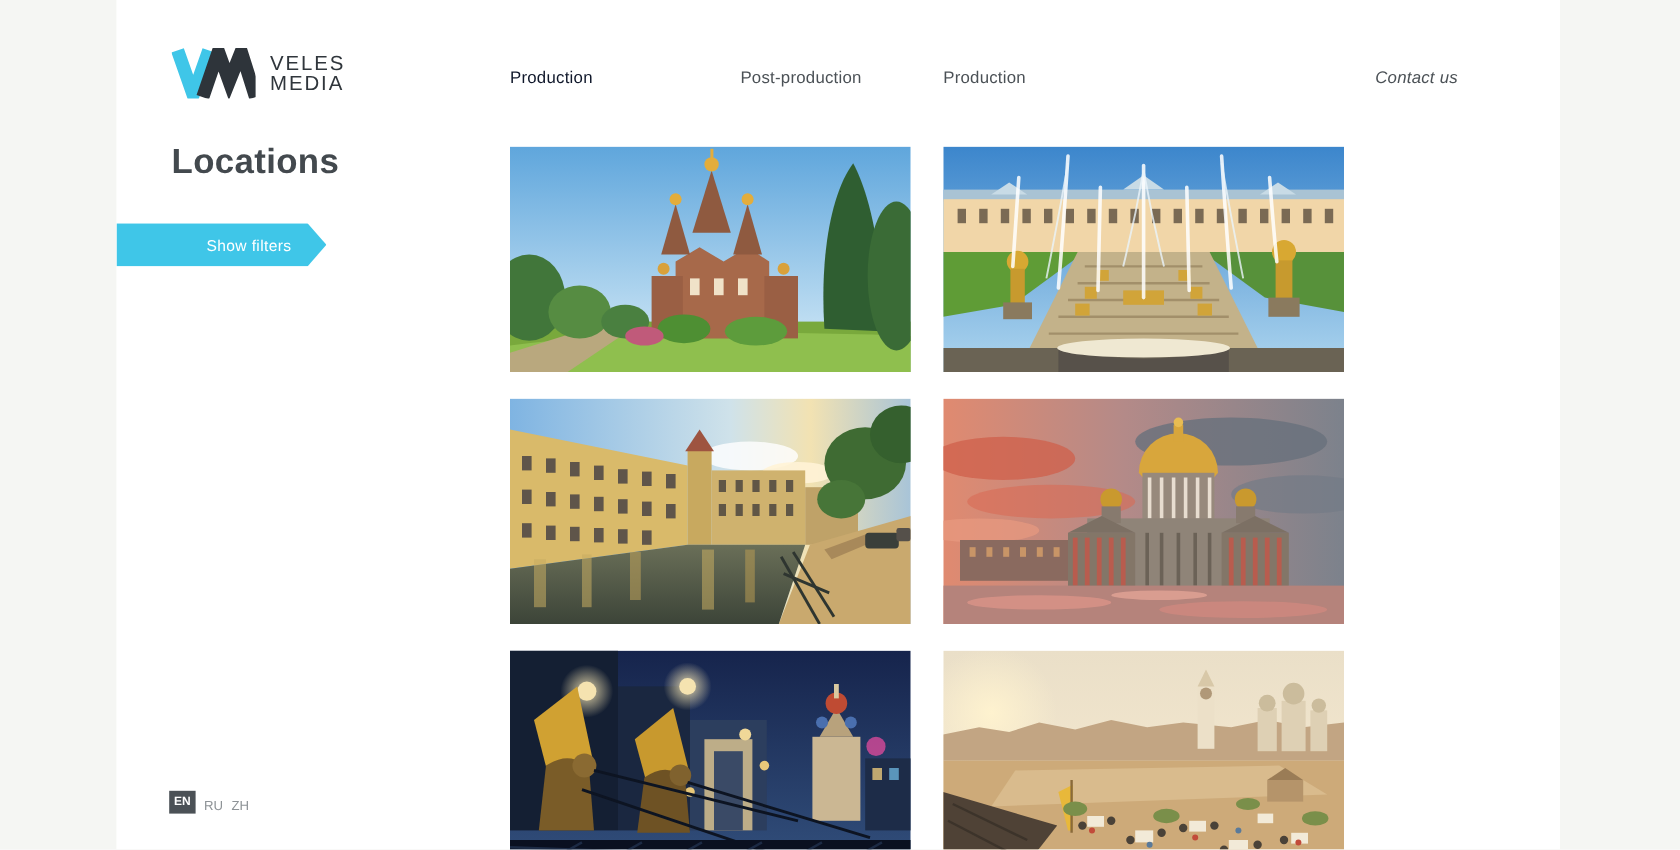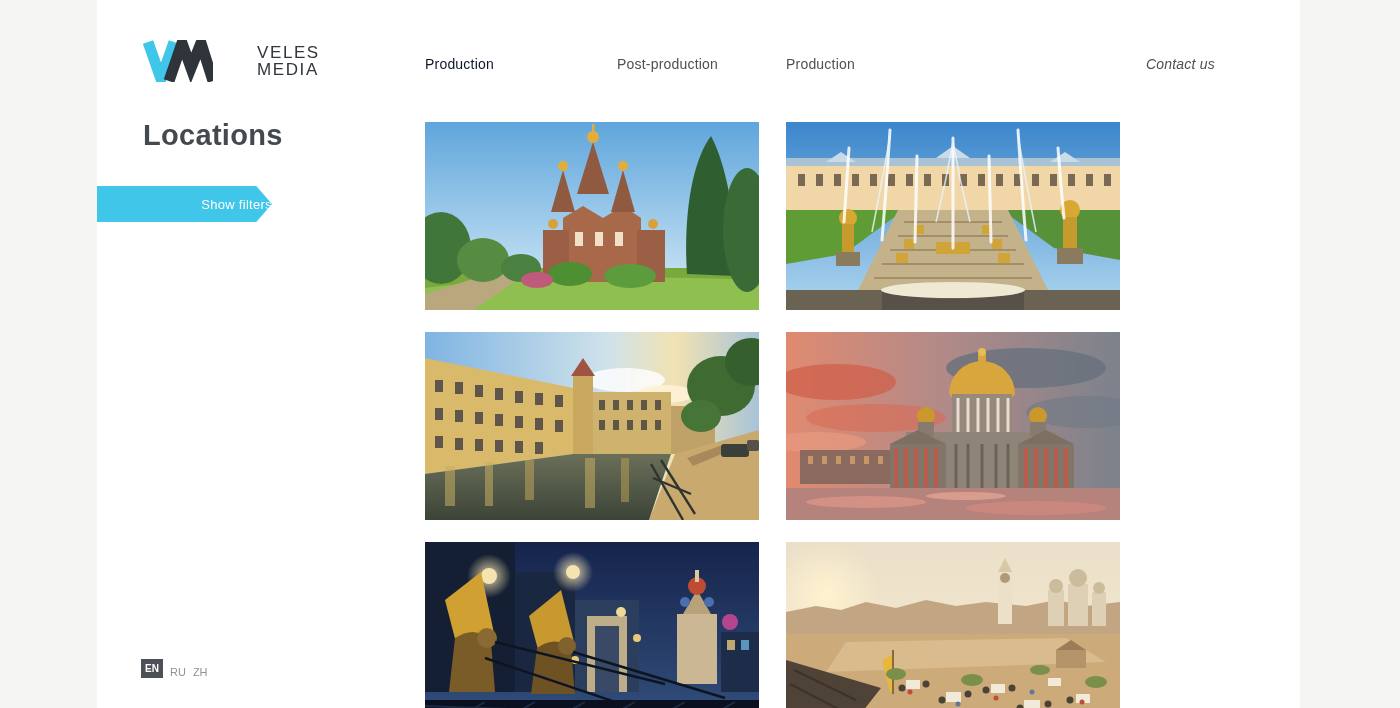--- a/index.html
+++ b/index.html
@@ -2,37 +2,37 @@
 <html><head>
 <meta charset="utf-8">
 <style>
   * { margin:0; padding:0; box-sizing:border-box; }
   html,body { width:1400px; height:708px; overflow:hidden; }
   body { font-family:"Liberation Sans", sans-serif; background:#f5f6f3; }
   .page { position:relative; width:1400px; height:708px; background:#f5f6f3; overflow:hidden; }
   .content { position:absolute; left:97px; top:0; width:1203px; height:708px; background:#ffffff; }
 
   
-  .logo { position:absolute; left:46px; top:40px; display:flex; align-items:center; cursor:pointer;gap:32px; }
+  .logo { position:absolute; left:46px; top:40px; display:flex; align-items:center; cursor:pointer; }
   .logo-mark { width:70px; height:42px; }
   .logo-text { margin-left:12px; color:#30363c; font-size:17px; line-height:17px; letter-spacing:1.6px; font-weight:400; }
 
   
   .nav-link { position:absolute; top:56px; font-size:14px; color:#4b5156; cursor:pointer; letter-spacing:.2px; }
   .nav-link.active { color:#0f172a; }
   .nav-production { left:328px; }
   .nav-postproduction { left:520px; }
   .nav-advertising { left:689px; }
   .nav-contact { left:1049px;font-style:italic; }
 
   
   .page-title { position:absolute; left:46px; top:119px; font-size:29px; font-weight:700; color:#43494e; letter-spacing:.3px; }
   .show-filters { position:absolute; left:0; top:186px; width:175px; height:36px; background:#3fc6e8; border:none;
     clip-path:polygon(0 0, 91% 0, 100% 50%, 91% 100%, 0 100%);
-    color:#ffffff; font-size:13px; text-align:right; padding-left:46px; cursor:pointer;
+    color:#ffffff; font-size:13px; text-align:center; padding-left:46px; cursor:pointer;
     font-family:"Liberation Sans", sans-serif; letter-spacing:.3px; }
 
   
   .lang { position:absolute; left:44px; top:659px; display:flex; align-items:flex-end; gap:7px; }
   .lang-current { width:22px; height:19px; background:#4b5156; color:#fff; font-size:10px; font-weight:700;
     display:flex; align-items:center; justify-content:center; cursor:pointer; }
   .lang-option { color:#8e9397; font-size:11px; font-weight:400; cursor:pointer; }
 
   
   .photo { position:absolute; width:334px; height:188px; overflow:hidden; cursor:pointer; }

